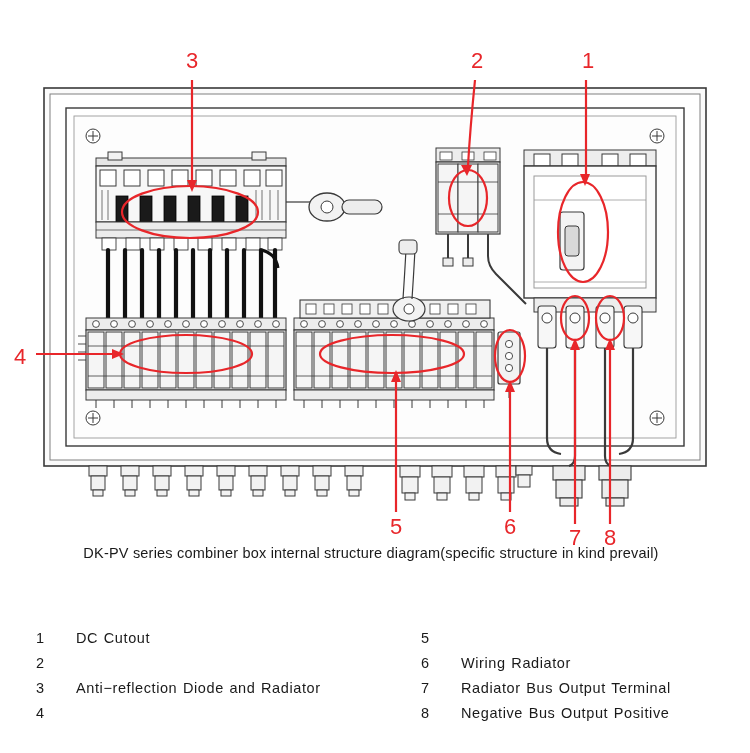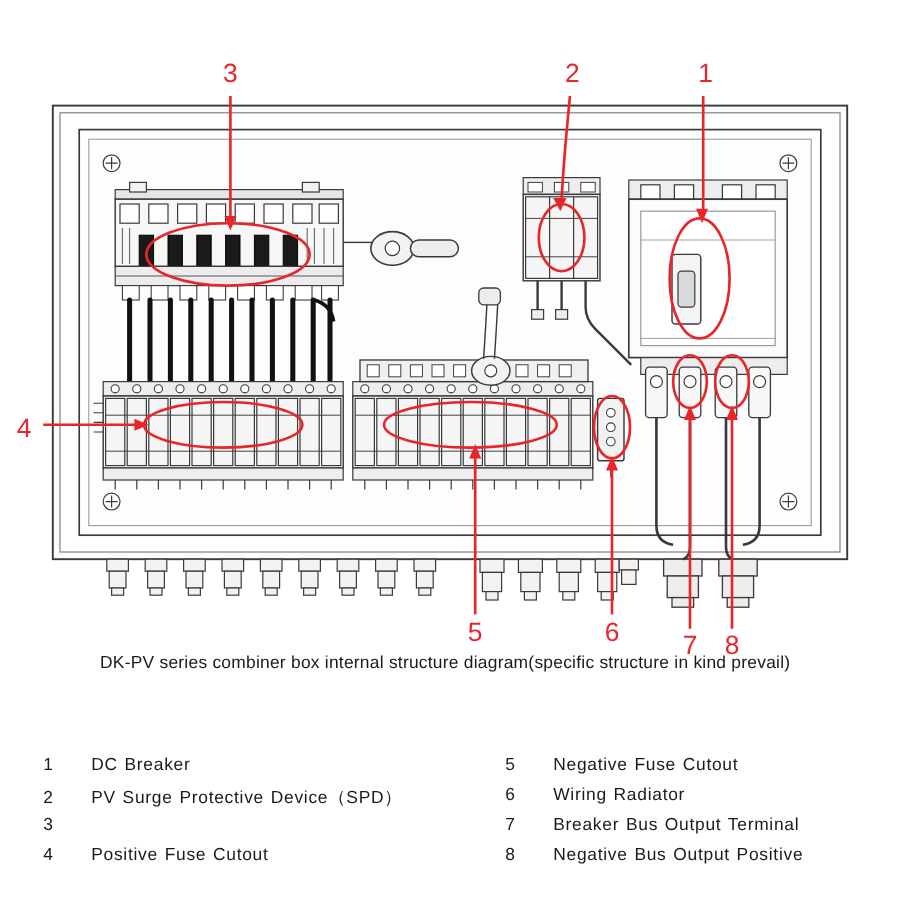--- a/index.html
+++ b/index.html
@@ -485,46 +485,44 @@
     </g>
 
   </svg>
 
   <div class="caption">DK-PV series combiner box internal structure diagram(specific structure in kind prevail)</div>
 
   <div class="legend">
     <div class="legend-col left">
       <div class="legend-row">
         <span class="legend-num">1</span>
-        <span class="legend-label">DC Breaker</span>
+        <span class="legend-label">DC Cutout</span>
       </div>
       <div class="legend-row">
         <span class="legend-num">2</span>
-        <span class="legend-label">PV Surge Protective Device（SPD）</span>
       </div>
       <div class="legend-row">
         <span class="legend-num">3</span>
+        <span class="legend-label">Anti−reflection Diode and Radiator</span>
       </div>
       <div class="legend-row">
         <span class="legend-num">4</span>
-        <span class="legend-label">Positive Fuse Cutout</span>
       </div>
     </div>
     <div class="legend-col right">
       <div class="legend-row">
         <span class="legend-num">5</span>
-        <span class="legend-label">Negative Fuse Cutout</span>
       </div>
       <div class="legend-row">
         <span class="legend-num">6</span>
         <span class="legend-label">Wiring Radiator</span>
       </div>
       <div class="legend-row">
         <span class="legend-num">7</span>
-        <span class="legend-label">Breaker Bus Output Terminal</span>
+        <span class="legend-label">Radiator Bus Output Terminal</span>
       </div>
       <div class="legend-row">
         <span class="legend-num">8</span>
         <span class="legend-label">Negative Bus Output Positive</span>
       </div>
     </div>
   </div>
 
 </div>
 

